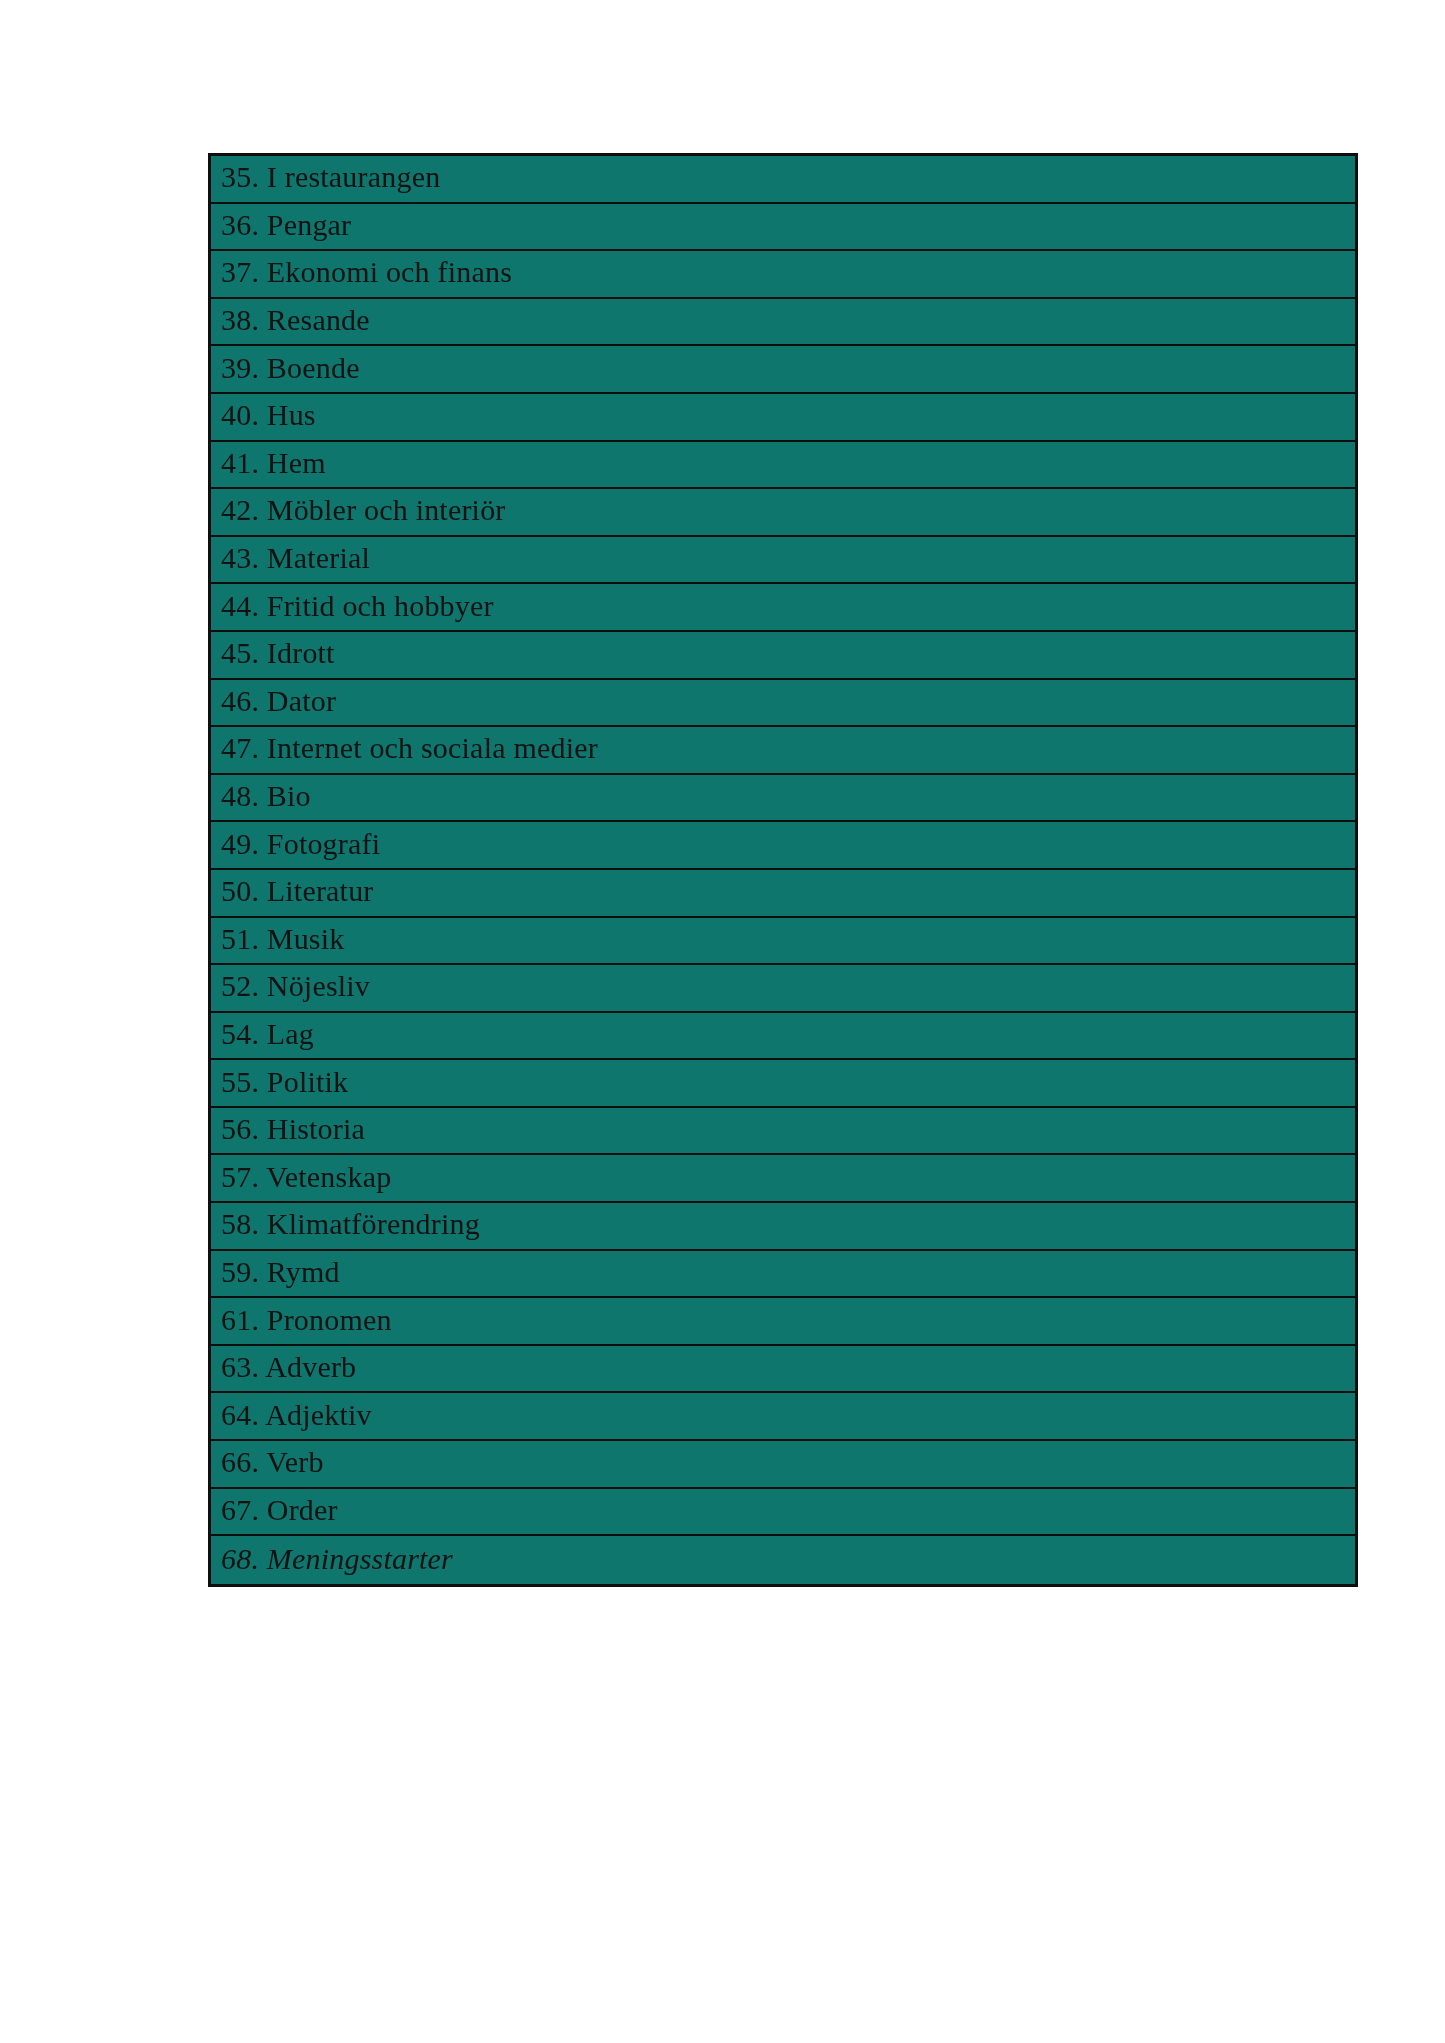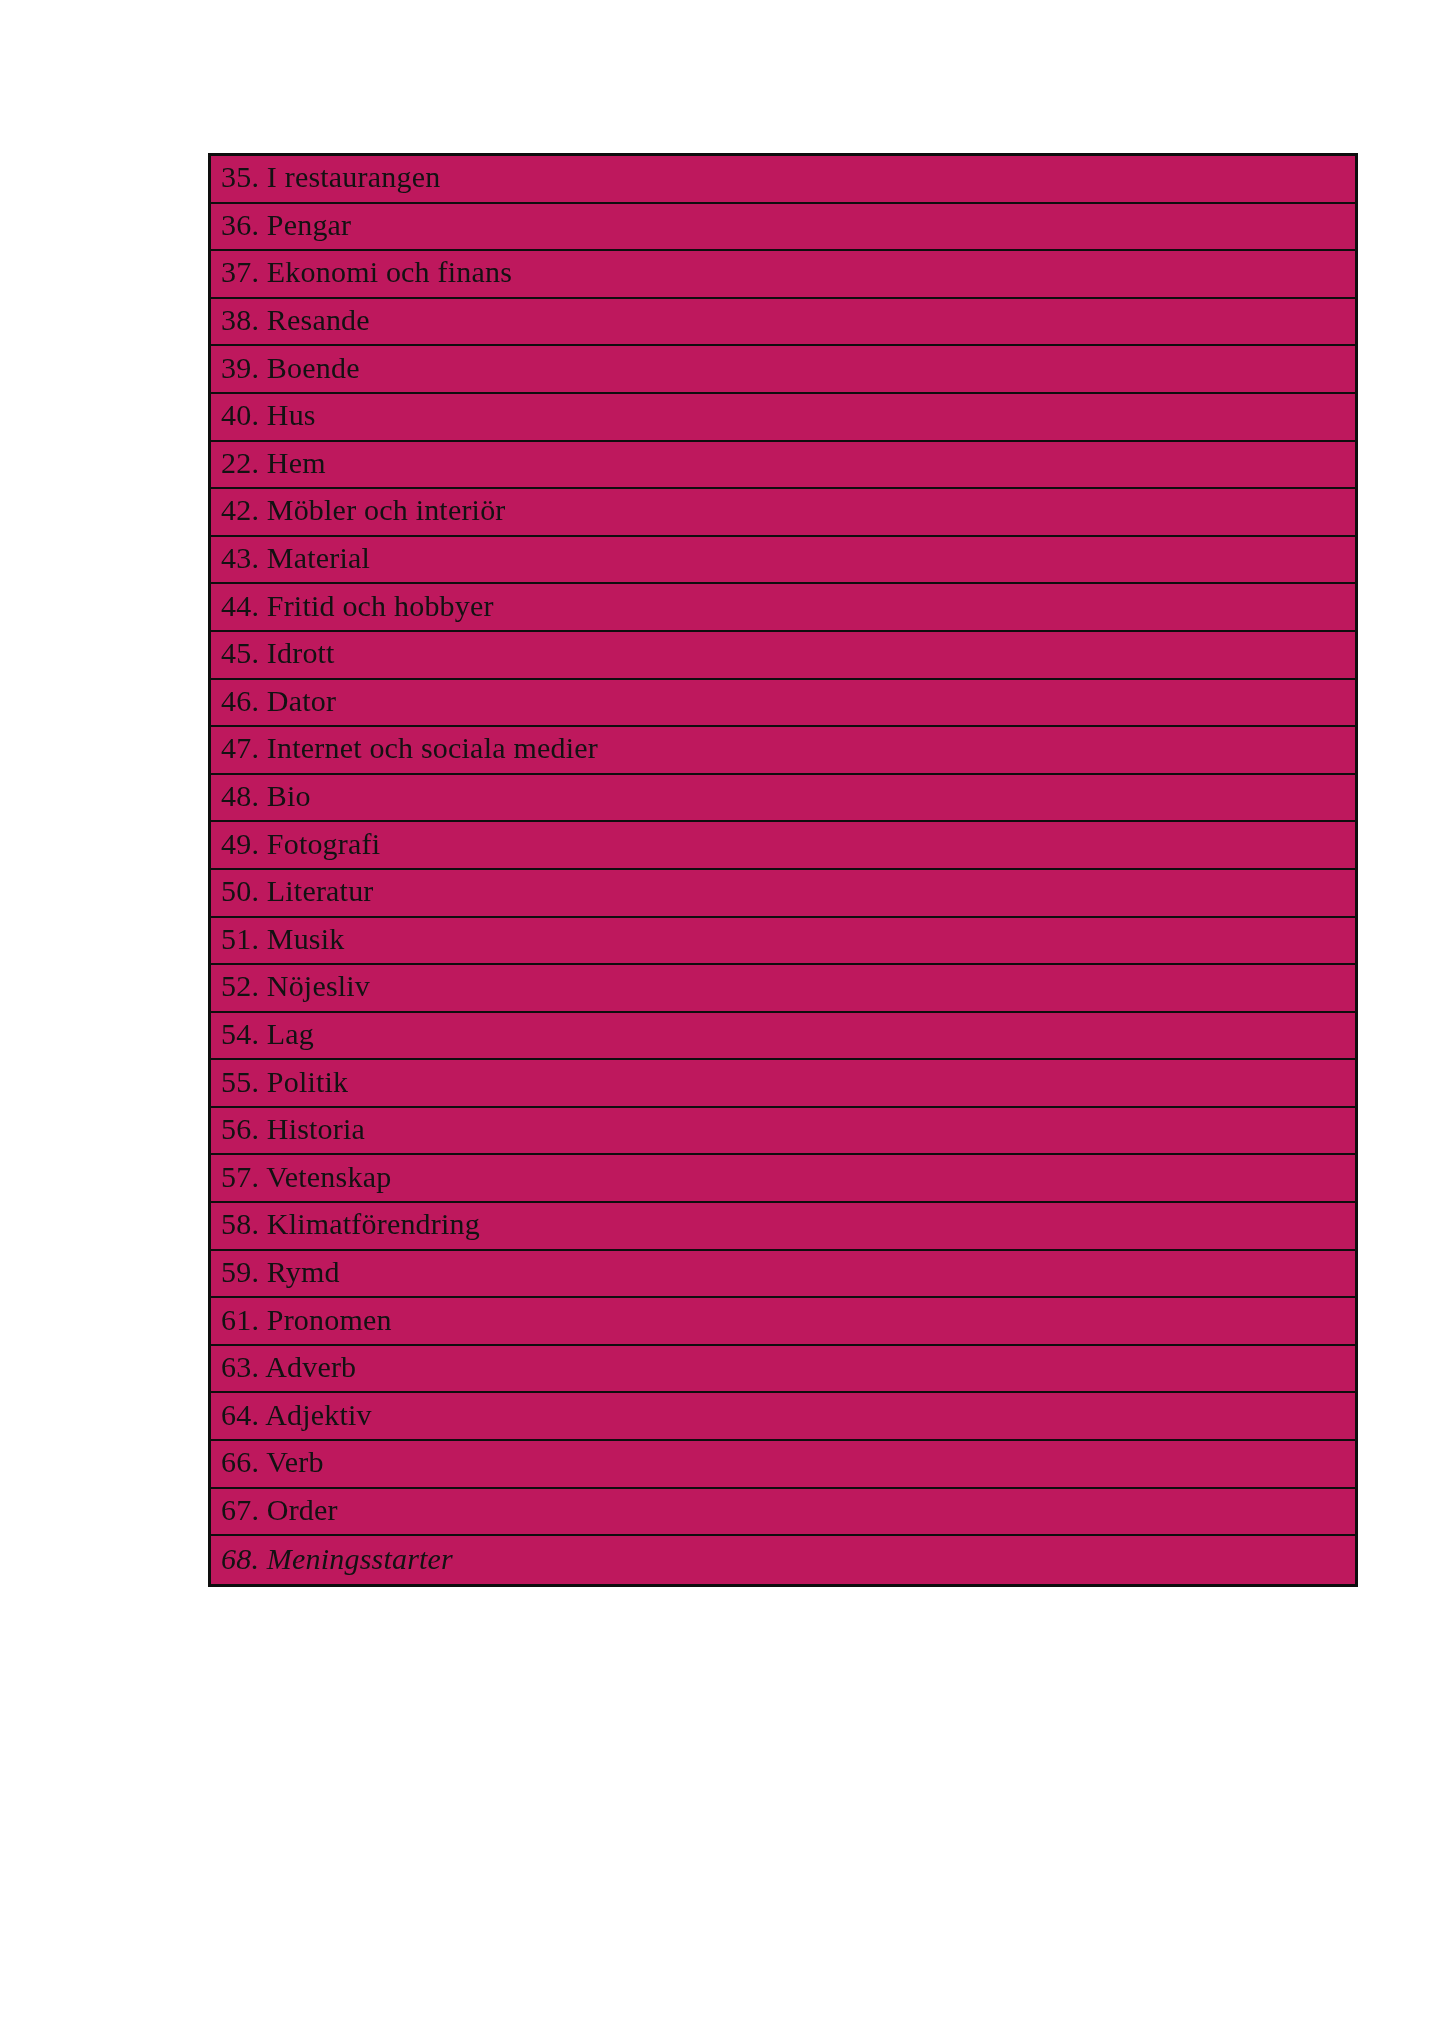--- a/index.html
+++ b/index.html
@@ -15,21 +15,21 @@
     height: 2043px;
     background: #ffffff;
     overflow: hidden;
   }
   .toc-table {
     position: absolute;
     left: 208px;
     top: 153px;
     width: 1150px;
     border: 3px solid #0e0e0e;
-    background: #be185d;
+    background: #0f766e;
   }
   .toc-row {
     height: 47.6px;
     display: flex;
     align-items: center;
     border-bottom: 2px solid #0e0e0e;
     padding-left: 10px;
     overflow: hidden;
   }
   .toc-row:last-child {
@@ -62,21 +62,21 @@
     <div class="toc-row">
         <span class="toc-text">38. Resande</span>
       </div>
     <div class="toc-row">
         <span class="toc-text">39. Boende</span>
       </div>
     <div class="toc-row">
         <span class="toc-text">40. Hus</span>
       </div>
     <div class="toc-row">
-        <span class="toc-text">22. Hem</span>
+        <span class="toc-text">41. Hem</span>
       </div>
     <div class="toc-row">
         <span class="toc-text">42. Möbler och interiör</span>
       </div>
     <div class="toc-row">
         <span class="toc-text">43. Material</span>
       </div>
     <div class="toc-row">
         <span class="toc-text">44. Fritid och hobbyer</span>
       </div>

